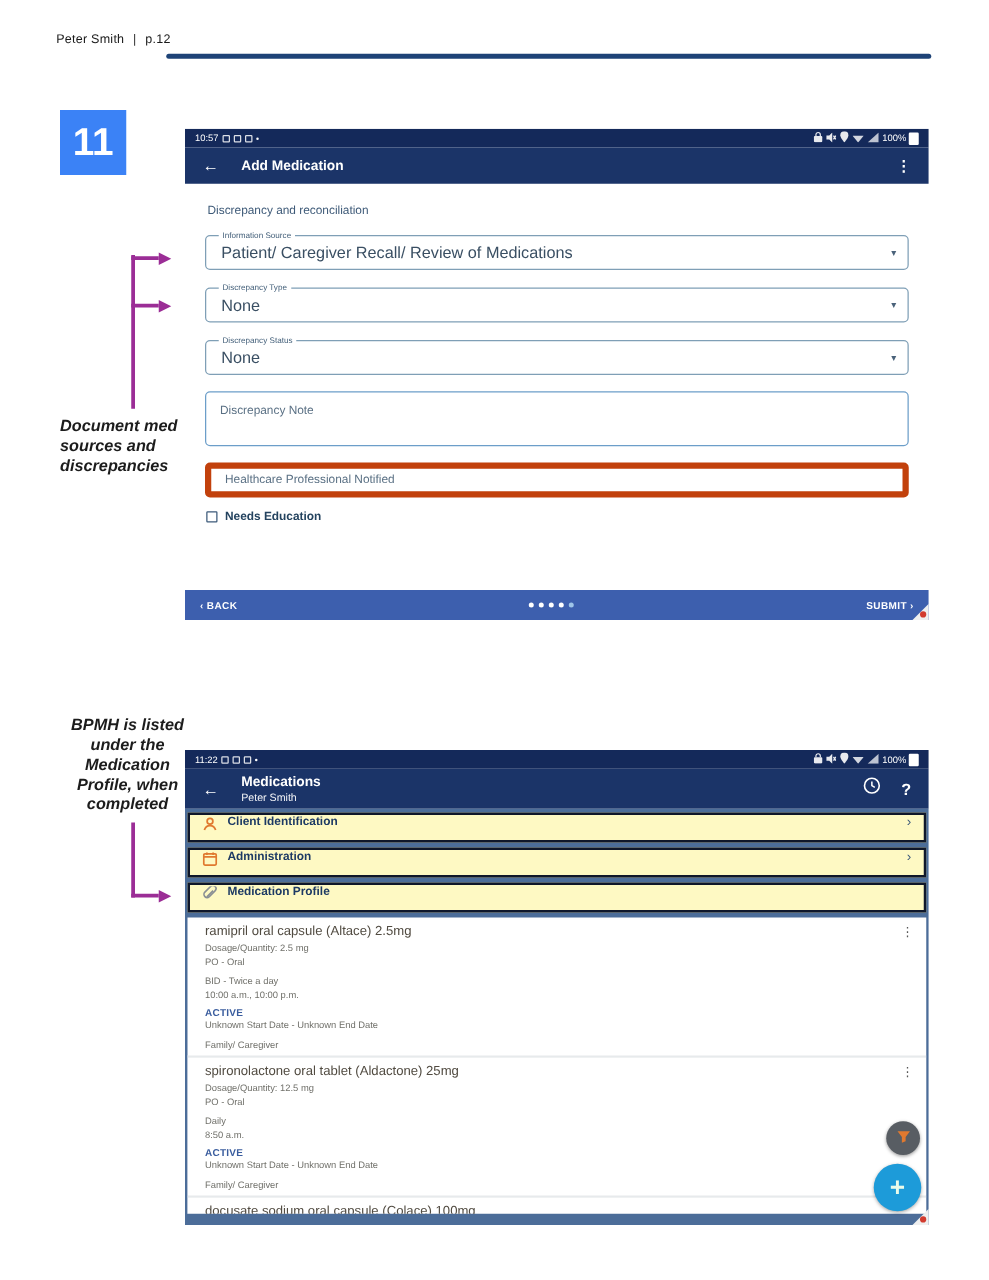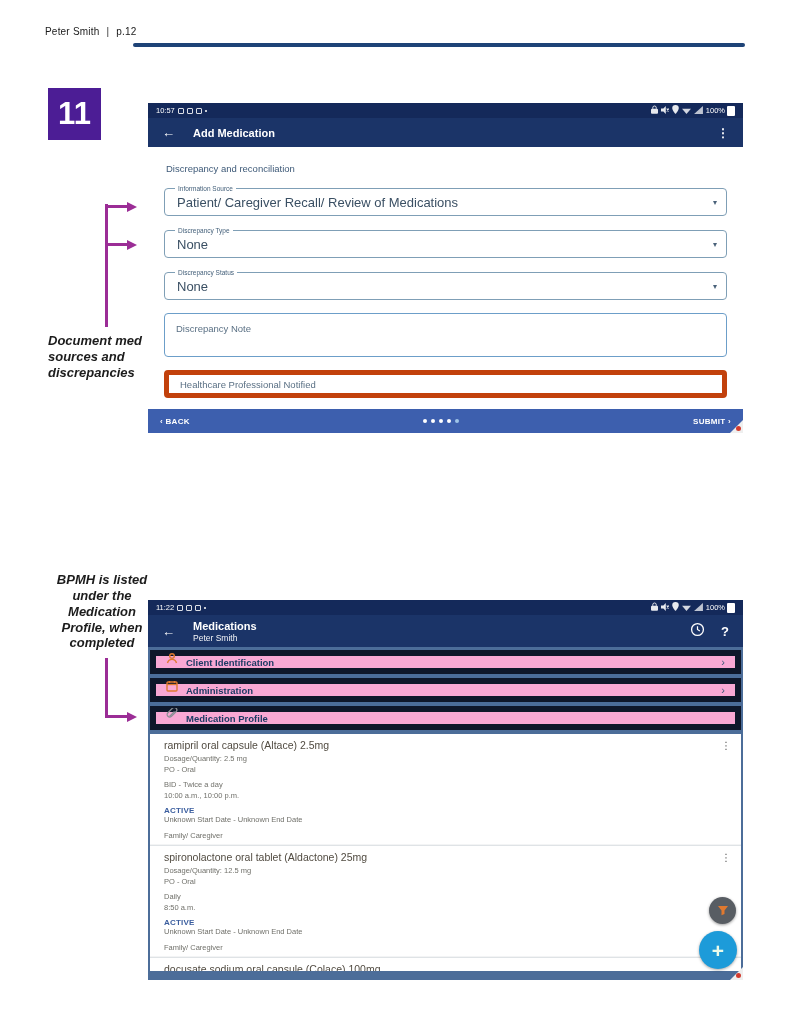--- a/index.html
+++ b/index.html
@@ -6,33 +6,33 @@
   html,body { background:#ffffff; }
   body { font-family:"Liberation Sans", sans-serif; }
   .page { position:relative; width:791px; height:1024px; background:#fff; overflow:hidden; }
 
   
   .doc-header { position:absolute; left:45px; top:26px; font-size:10px; color:#1a1a1a; letter-spacing:.2px;text-align:right; }
   .doc-header .sep { margin:0 7px; color:#333; }
   .header-rule { position:absolute; left:133px; top:43px; width:612px; height:4px; background:#1e4377; border-radius:2px; }
 
   
-  .step-badge { position:absolute; left:48px; top:88px; width:53px; height:52px; background:#4c1d95;
+  .step-badge { position:absolute; left:48px; top:88px; width:53px; height:52px; background:#3b82f6;
     display:flex; align-items:center; justify-content:center; color:#fff; font-weight:bold; font-size:31px; }
 
   
   .note { position:absolute; width:108px; font-style:italic; font-weight:600; font-size:13px; line-height:1.22; color:#1c1c1c; }
   .note1 { left:48px; top:333px; }
   .note2 { left:48px; top:572px;text-align:center; }
   .arr { position:absolute; background:#9b2d96; }
   .arr-head { position:absolute; width:0; height:0; border-top:5px solid transparent; border-bottom:5px solid transparent; border-left:10px solid #9b2d96; }
 
   
   .shot { position:absolute; left:148px; width:595px; background:#fff; overflow:hidden; }
-  .shot1 { top:103px; height:330px; }
+  .shot1 { top:103px; height:393px; }
   .shot2 { top:600px; height:380px; }
 
   .statusbar { height:15px; background:#14295a; color:#fff; display:flex; align-items:center; padding:0 8px; font-size:7.5px; }
   .statusbar .spacer { flex:1; }
   .sb-ic { display:inline-block; margin-left:3px; opacity:.9; }
   .sq { width:6px; height:6px; border:1px solid rgba(255,255,255,.85); border-radius:1px; display:inline-block; margin-left:3px; }
   .sb-dot { width:2px; height:2px; background:#fff; border-radius:50%; display:inline-block; margin-left:3px; }
   .batt { display:inline-block; width:8px; height:10px; background:#fff; border-radius:1px; margin-left:2px; }
 
   .appbar { background:#1b3468; color:#fff; display:flex; align-items:center; padding:0 14px; }
@@ -61,21 +61,21 @@
   .cb-label { font-size:9.5px; color:#24435f; font-weight:600; }
   .wizbar { position:absolute; left:0; right:0; bottom:0; height:24px; background:#3d5fae; color:#fff;
     display:flex; align-items:center; padding:0 12px; font-size:8px; font-weight:bold; letter-spacing:.3px; }
   .wizbar .spacer { flex:1; }
   .dots { display:flex; gap:4px; align-items:center; }
   .dot { width:4px; height:4px; border-radius:50%; background:#fff; }
   .dot.active { background:#9fc5e8; }
 
   
   .s2-body { position:absolute; left:0; right:0; top:47px; bottom:0; background:#4c6d99; padding:0 2px; }
-  .sec { height:24px; background:#f9a8d4; border:6px solid #0f172a; margin-top:4px; display:flex; align-items:flex-end; padding:0 10px; }
+  .sec { height:24px; background:#fef9c3; border:2px solid #0f172a; margin-top:4px; display:flex; align-items:flex-start; padding:0 10px; }
   .sec:first-child { margin-top:3px; }
   .sec-label { font-size:9.5px; font-weight:bold; color:#1d3a64; margin-left:8px; }
   .sec .spacer { flex:1; }
   .chev { font-size:11px; color:#3c5a7a; }
   .med-list { background:#ffffff; margin-top:4px; height:237px; overflow:hidden; position:relative; }
   .med { position:relative; padding:5px 14px 4px 14px; }
   .med + .med { border-top:1px solid #dfe3e6; box-shadow:0 -1px 0 #f3f4f5; }
   .med-name { font-size:10.5px; color:#514b41; margin-bottom:3px; }
   .med-line { font-size:7.5px; color:#70706a; line-height:1.4; }
   .med-gap { height:5px; }

